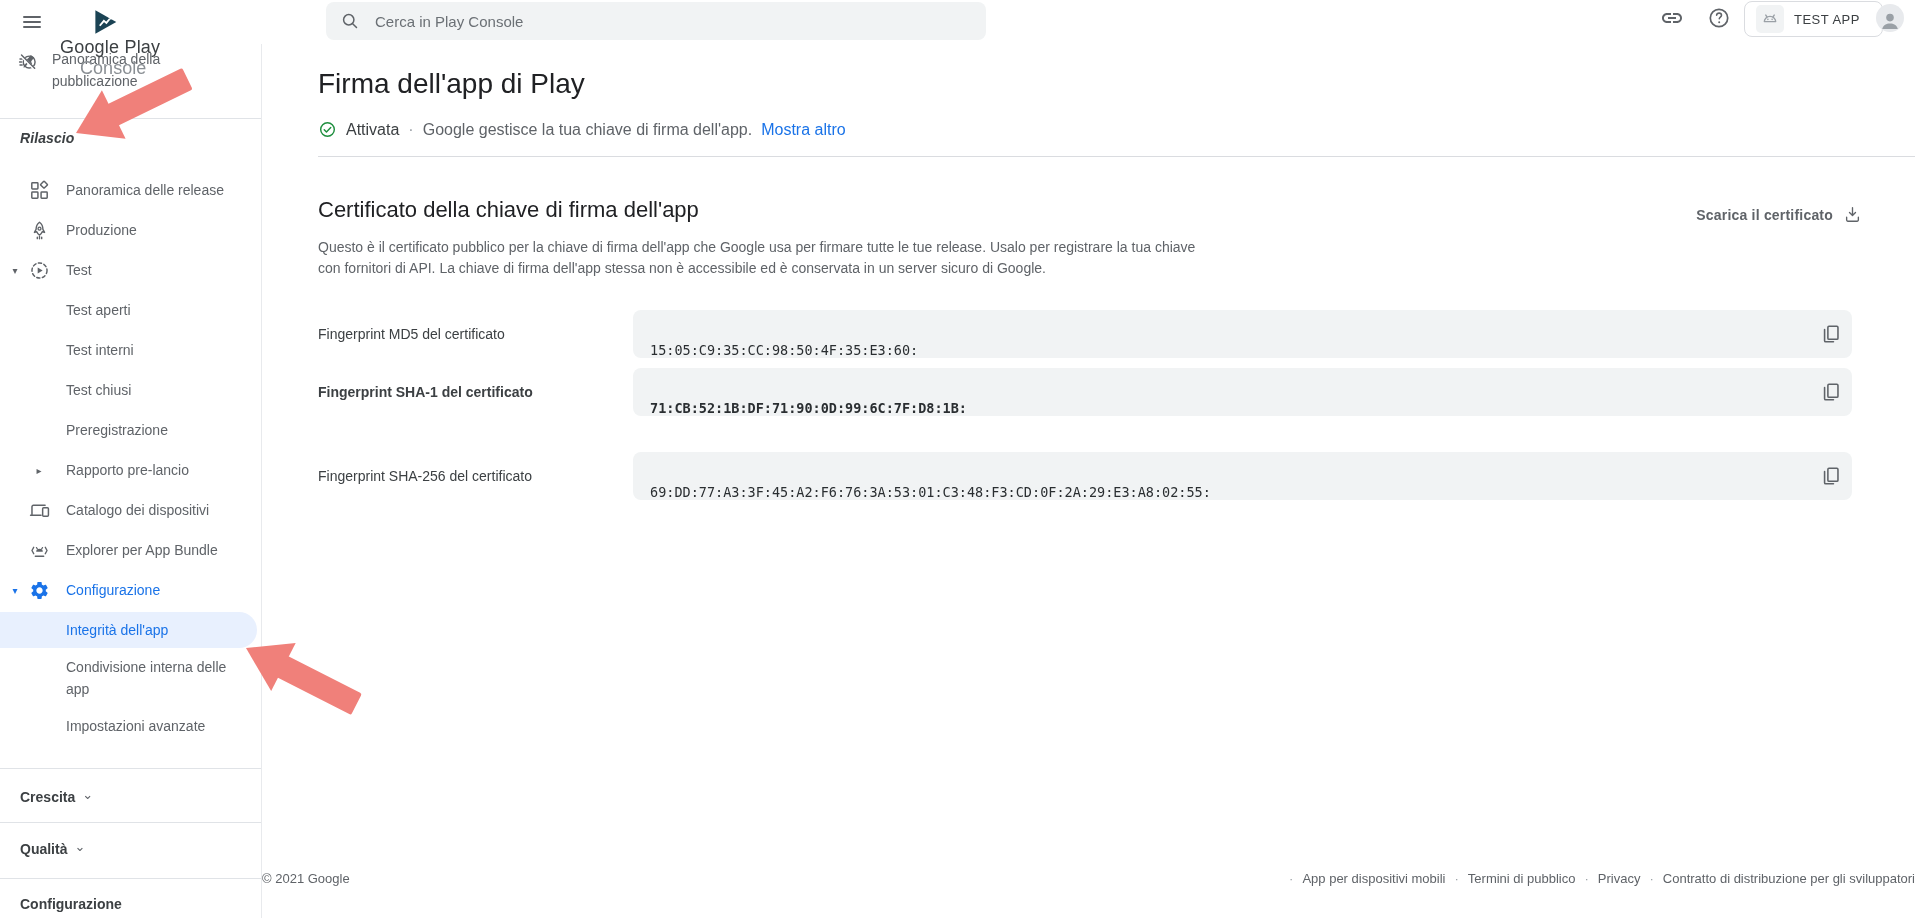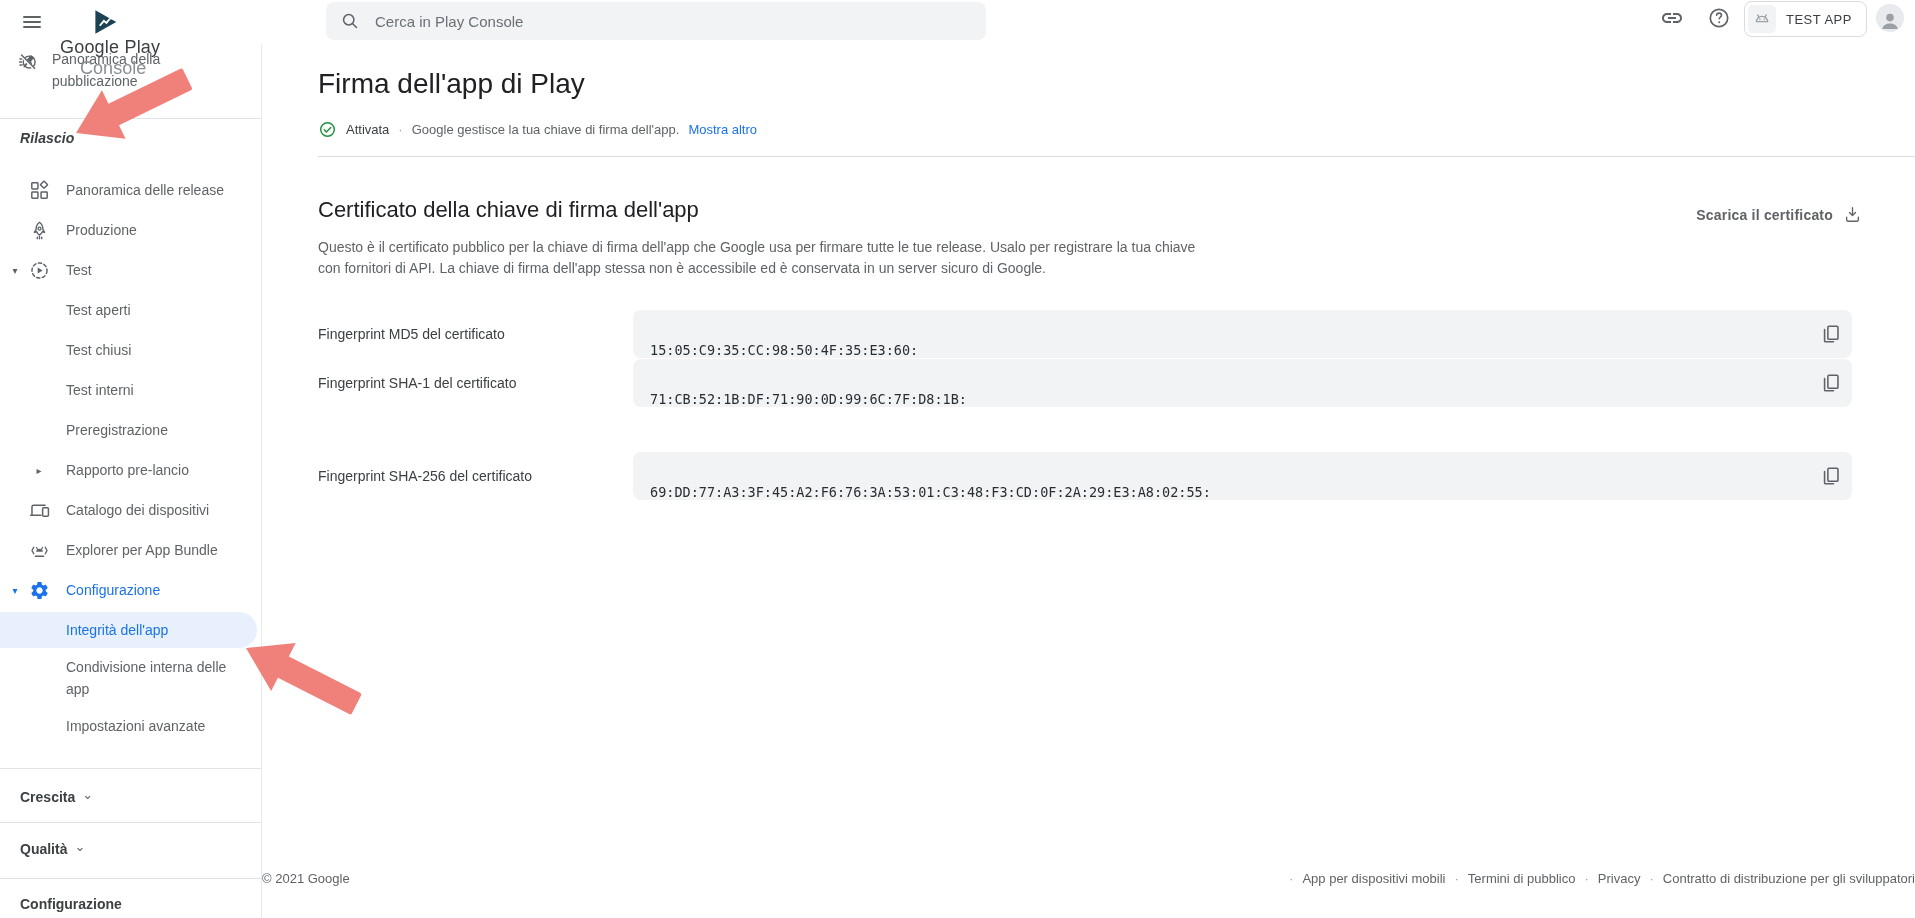--- a/index.html
+++ b/index.html
@@ -19,21 +19,21 @@
   .logo .logo-svg { width:30px; height:30px; margin-right:9px; }
   .brand-dark { font-size:18px; color:#3c4043; letter-spacing:.2px; }
   .brand-light { font-size:18px; color:#8a8f94; margin-left:6px; }
   .search { position:absolute; left:326px; top:2px; width:660px; height:38px; background:var(--field); border-radius:8px; display:flex; align-items:center; padding:0 14px; cursor:text; }
   .search .icon { width:20px; height:20px; color:#5f6368; margin-right:15px; }
   .search-ph { font-size:15px; color:#6b7075; }
   .iconbtn { position:absolute; top:6px; width:24px; height:24px; color:var(--gray); cursor:pointer; background:none; border:none; }
   .iconbtn svg { width:24px; height:24px; }
   #link-btn { left:1660px; }
   #help-btn { left:1707px; }
-  .app-chip { position:absolute; left:1744px; top:1px; height:36px; border:1px solid #dadce0; border-radius:8px; background:#fff; display:flex; align-items:center; padding:3px; cursor:pointer; }
+  .app-chip { position:absolute; left:1744px; top:1px; height:36px; border:1px solid #dadce0; border-radius:8px; background:#fff; display:flex; align-items:center; padding:11px; cursor:pointer; }
   .chip-ic { width:28px; height:28px; background:var(--field); border-radius:5px; display:flex; align-items:center; justify-content:center; color:#9aa0a6; }
   .chip-ic svg { width:22px; height:22px; }
   .chip-label { font-size:13px; color:#3c4043; margin:0 11px 0 10px; letter-spacing:.5px; }
   .avatar { position:absolute; left:1876px; top:4px; width:28px; height:28px; border-radius:50%; background:#e8eaed; color:#9aa0a6; display:flex; align-items:flex-end; justify-content:center; overflow:hidden; cursor:pointer; }
   .avatar svg { width:24px; height:24px; }
 
   
   .sidebar { position:absolute; left:0; top:44px; width:262px; bottom:0; background:#fff; border-right:1px solid #e8eaed; z-index:2; }
   .pinned { position:absolute; top:0; left:0; right:0; height:70px; cursor:pointer; }
   .pinned .icon { position:absolute; left:18px; top:8px; width:20px; height:20px; color:var(--gray); }
@@ -53,21 +53,21 @@
   .side-item.sub { padding-left:66px; }
   .side-item.sub .side-label { margin-left:0; }
   .side-item.tall { height:56px; align-items:flex-start; padding-top:6px; }
   .side-item.selected { height:36px; margin:2px 4px 2px 0; background:#e8f0fe; border-radius:0 18px 18px 0; color:var(--blue); }
   .side-item.active, .side-item.active .islot, .side-item.active .expander { color:var(--blue); }
   .bottom-label { position:absolute; left:20px; font-size:14px; font-weight:bold; color:#3c4043; cursor:pointer; display:flex; align-items:center; }
   .bottom-label .chev { font-size:13px; color:var(--gray); margin-left:7px; line-height:10px; position:relative; top:-2px; font-weight:400; }
 
   
   .page-title { position:absolute; left:318px; top:68px; font-size:28px; font-weight:400; color:#202124; }
-  .status-row { position:absolute; left:318px; top:120px; display:flex; align-items:center; font-size:13px; }
+  .status-row { position:absolute; left:318px; top:120px; display:flex; align-items:center; font-size:16px; }
   .status-row .icon { width:19px; height:19px; color:#1e8e3e; margin-right:9px; }
   .status-state { color:var(--darkgray); }
   .dot-sep { color:#9aa0a6; margin:0 9px; }
   .status-desc { color:var(--gray); }
   .more-link { color:var(--blue); margin-left:9px; cursor:pointer; }
   .main-divider { position:absolute; left:318px; right:0; top:156px; border-top:1px solid #dadce0; }
   .cert-title { position:absolute; left:318px; top:197px; font-size:22px; font-weight:400; color:#202124; }
   .download-btn { position:absolute; right:53px; top:205px; display:flex; align-items:center; font-size:14px; font-weight:bold; color:#5f6368; letter-spacing:.2px; cursor:pointer; background:none; border:none; font-family:inherit; }
   .download-btn .icon { width:19px; height:19px; margin-left:10px; color:#5f6368; }
   .cert-desc { position:absolute; left:318px; top:237px; width:888px; font-size:14px; line-height:21px; color:var(--gray); }
@@ -204,25 +204,25 @@
           </svg>
         </span>
     <span class="side-label">Test</span>
   </div>
       <div class="side-item sub">
 
     <span class="side-label">Test aperti</span>
   </div>
       <div class="side-item sub">
 
+    <span class="side-label">Test interni</span>
+  </div>
+      <div class="side-item sub">
+
     <span class="side-label">Test chiusi</span>
-  </div>
-      <div class="side-item sub">
-
-    <span class="side-label">Test interni</span>
   </div>
       <div class="side-item sub">
 
     <span class="side-label">Preregistrazione</span>
   </div>
       <div class="side-item">
     <span class="expander"></span>
     <span class="islot tri">▸</span>
     <span class="side-label">Rapporto pre-lancio</span>
   </div>
@@ -318,21 +318,21 @@
     <div class="fp-box">
       <span class="fp-value">15:05:C9:35:CC:98:50:4F:35:E3:60:</span>
       <button class="copy-btn icon">
             <svg viewBox="0 0 24 24">
               <rect x="8.6" y="3.6" width="11" height="14.2" rx="1.2" stroke="currentColor" fill="none" stroke-linecap="round" stroke-linejoin="round" stroke-width="1.7"></rect>
               <path d="M5 7.2v12.1c0 .7.5 1.2 1.2 1.2h8.5" stroke="currentColor" fill="none" stroke-linecap="round" stroke-linejoin="round" stroke-width="1.7"></path>
             </svg>
           </button>
     </div>
   </div>
-      <div class="fp-row" style="top: 359px;">
+      <div class="fp-row" style="top: 368px; font-weight: bold;">
     <span class="fp-label">Fingerprint SHA-1 del certificato</span>
     <div class="fp-box">
       <span class="fp-value">71:CB:52:1B:DF:71:90:0D:99:6C:7F:D8:1B:</span>
       <button class="copy-btn icon">
             <svg viewBox="0 0 24 24">
               <rect x="8.6" y="3.6" width="11" height="14.2" rx="1.2" stroke="currentColor" fill="none" stroke-linecap="round" stroke-linejoin="round" stroke-width="1.7"></rect>
               <path d="M5 7.2v12.1c0 .7.5 1.2 1.2 1.2h8.5" stroke="currentColor" fill="none" stroke-linecap="round" stroke-linejoin="round" stroke-width="1.7"></path>
             </svg>
           </button>
     </div>

